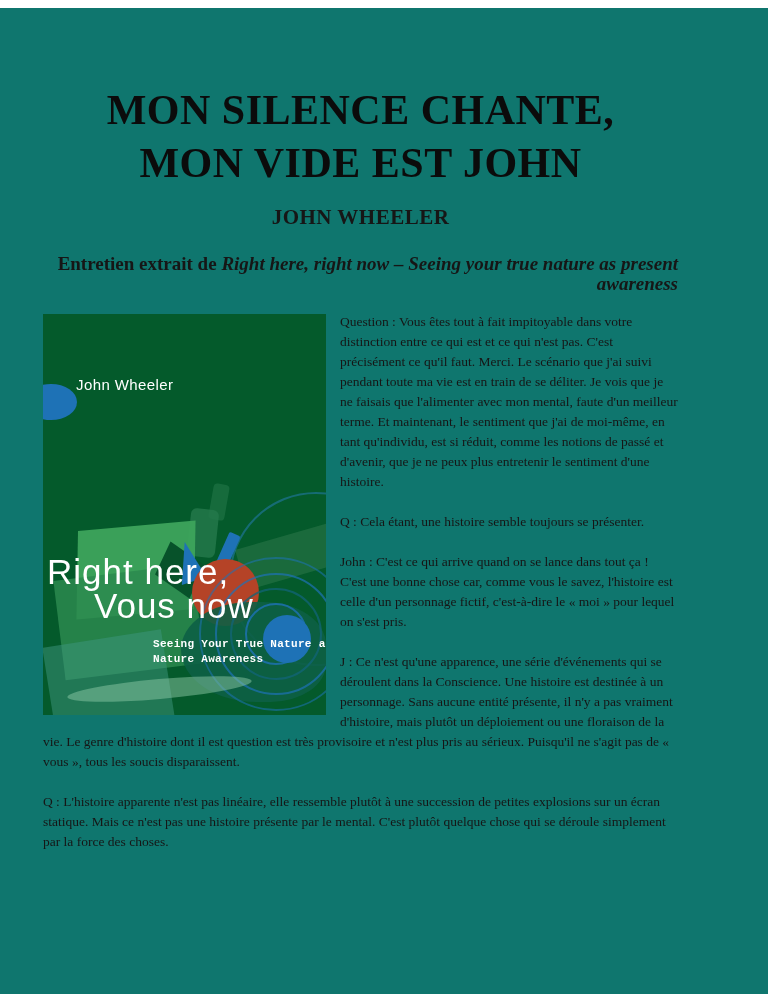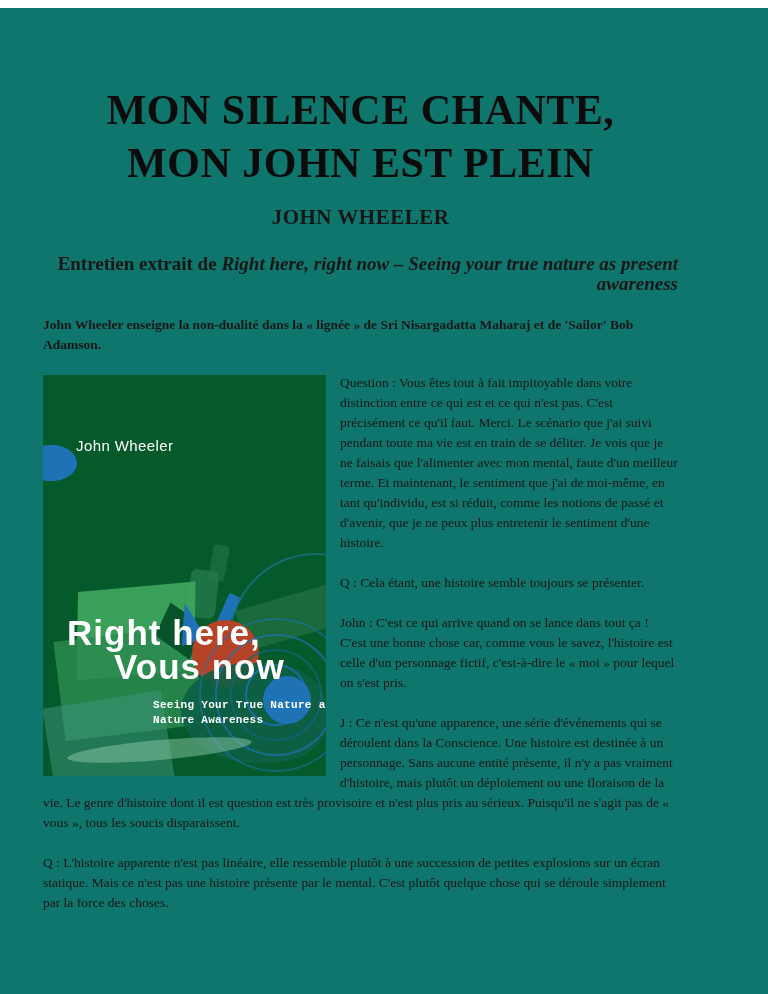--- a/index.html
+++ b/index.html
@@ -74,48 +74,47 @@
   .s-bluecircle{left:220px;top:301px;width:48px;height:48px;background:var(--c-blue,#1e72b6);border-radius:50%;}
   .s-tealTL{left:6px;top:324px;width:120px;height:95px;background:rgba(62,150,128,.5);transform:rotate(-9deg);}
   .s-swoosh{left:24px;top:365px;width:185px;height:20px;background:rgba(140,200,165,.5);border-radius:50%;transform:rotate(-5deg);}
 
   .cover-author{
     position:absolute;left:33px;top:62px;z-index:5;
     color:#fff;font-family:"Liberation Sans","DejaVu Sans",sans-serif;
     font-size:15px;font-weight:400;letter-spacing:.4px;
   }
   .cover-title{
-    position:absolute;left:24px;top:241px;z-index:5;
+    position:absolute;left:4px;top:241px;z-index:5;
     color:#fff;font-family:"Liberation Sans","DejaVu Sans",sans-serif;
-    font-weight:700;font-size:35px;line-height:34px;letter-spacing:1px;
+    font-weight:400;font-size:35px;line-height:34px;letter-spacing:1px;
     white-space:nowrap;
   }
   .cover-title .ct2{margin-left:47px;}
   .cover-subtitle{
     position:absolute;left:110px;top:323px;z-index:5;
     color:#fff;font-family:Liberation Mono, monospace;
     font-weight:700;font-size:11px;line-height:15px;letter-spacing:.3px;
     white-space:nowrap;
   }
 </style>
 </head>
 <body>
 
 <div class="page">
 
   <h1 class="doc-title">
     <span>MON SILENCE CHANTE,</span><br>
-    <span>MON JOHN EST PLEIN</span>
+    <span>MON VIDE EST JOHN</span>
   </h1>
 
   <h2 class="doc-author">JOHN WHEELER</h2>
 
   <p class="source-line"><span>Entretien extrait de </span><em>Right here, right now – Seeing your true nature as present awareness</em></p>
 
-  <p class="intro">John Wheeler enseigne la non-dualité dans la « lignée » de Sri Nisargadatta Maharaj et de 'Sailor' Bob Adamson.</p>
 
   <div class="content">
 
     <div class="book-cover">
       <div class="shape s-bar2"></div>
       <div class="shape s-bar"></div>
       <div class="shape s-flag"></div>
       <div class="shape s-green2"></div>
       <div class="shape s-wedge"></div>
       <div class="shape s-band"></div>

